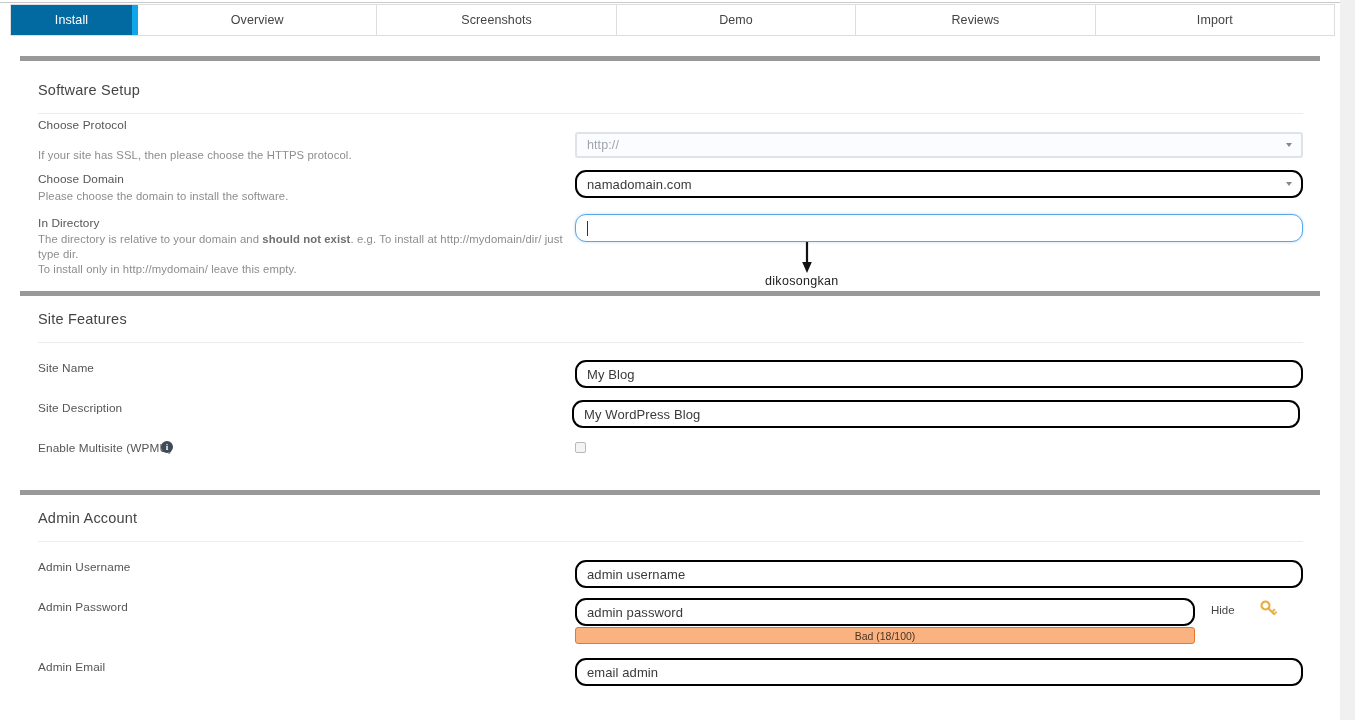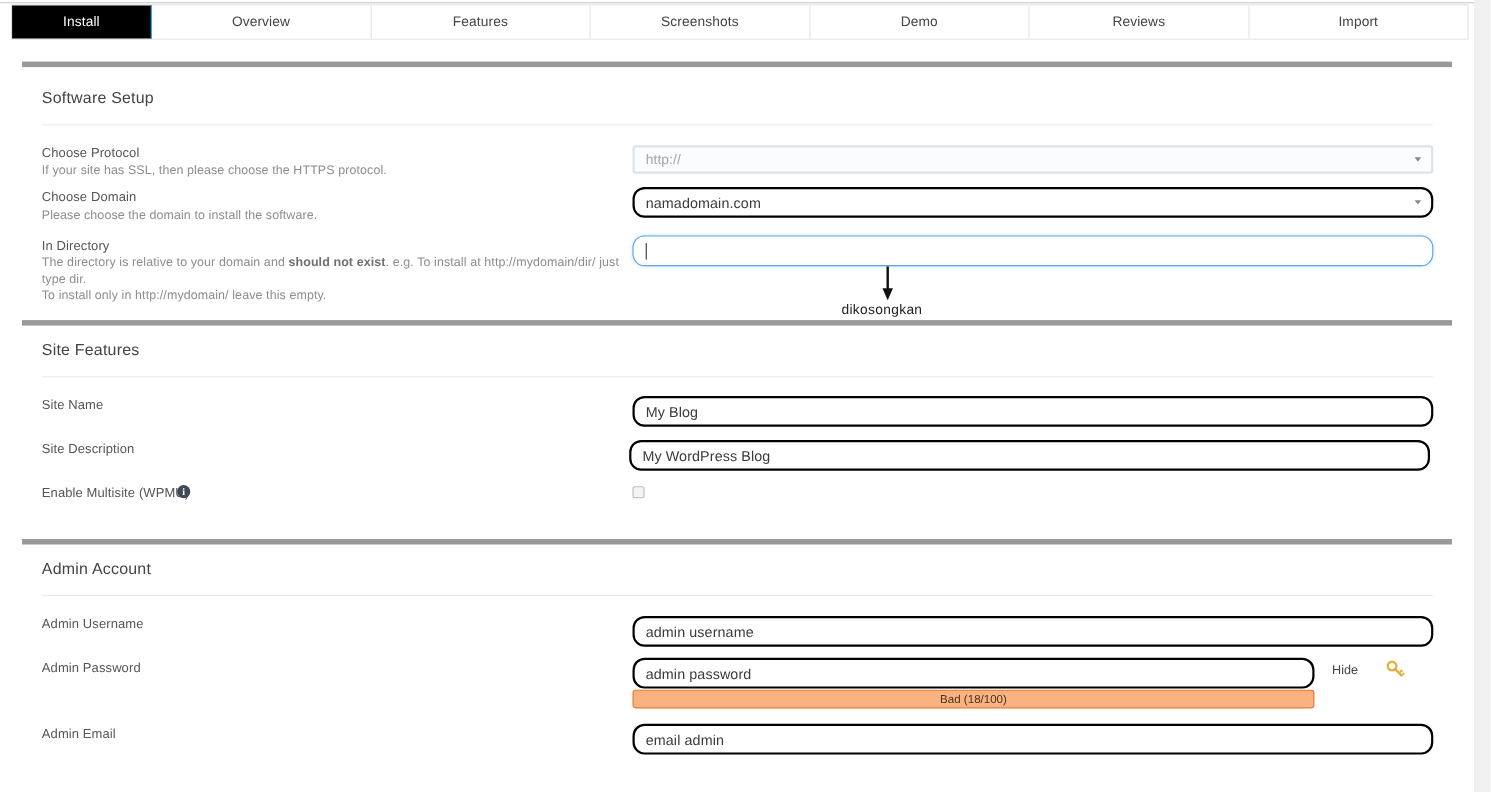--- a/index.html
+++ b/index.html
@@ -39,23 +39,23 @@
     display: flex; align-items: center; justify-content: center;
     font-size: 12.5px;
     color: #444444;
     border-right: 1px solid #dddddd;
     background: #ffffff;
     cursor: pointer;
     letter-spacing: .1px;
   }
   .tab:last-child { border-right: none; }
   .tab.active {
-    background: #000000;
+    background: #0369a1;
     color: #ffffff;
-    border-right: 1px solid #0ea5e9;
+    border-right: 6px solid #0ea5e9;
   }
   .tab.first { flex: 0 0 127px; }
 
   
   .divider {
     position: absolute; left: 20px; width: 1300px;
     height: 5px; background: #999999;
   }
   .section-title {
     position: absolute; left: 38px;
@@ -193,42 +193,39 @@
   <div class="top-rule"></div>
 
   <div class="tabbar">
     <div class="tab active first">
       <span>Install</span>
     </div>
     <div class="tab">
       <span>Overview</span>
     </div>
     <div class="tab">
-      <span>Features</span>
-    </div>
-    <div class="tab">
       <span>Screenshots</span>
     </div>
     <div class="tab">
       <span>Demo</span>
     </div>
     <div class="tab">
       <span>Reviews</span>
     </div>
     <div class="tab">
       <span>Import</span>
     </div>
   </div>
 
   <div class="divider" style="top:56px;"></div>
 
   <div class="section-title" style="top:82px;">Software Setup</div>
   <div class="section-underline" style="top:113px;"></div>
 
-  <div class="label" style="top:132px;">Choose Protocol</div>
+  <div class="label" style="top:118px;">Choose Protocol</div>
   <div class="hint" style="top:148px;">If your site has SSL, then please choose the HTTPS protocol.</div>
   <div class="field select disabled" style="left:575px; top:132px; width:728px;">
     <span>http://</span>
     <span class="caret"></span>
   </div>
 
   <div class="label" style="top:172px;">Choose Domain</div>
   <div class="hint" style="top:189px;">Please choose the domain to install the software.</div>
   <div class="field select big" style="left:575px; top:170px; width:728px;">
     <span>namadomain.com</span>

